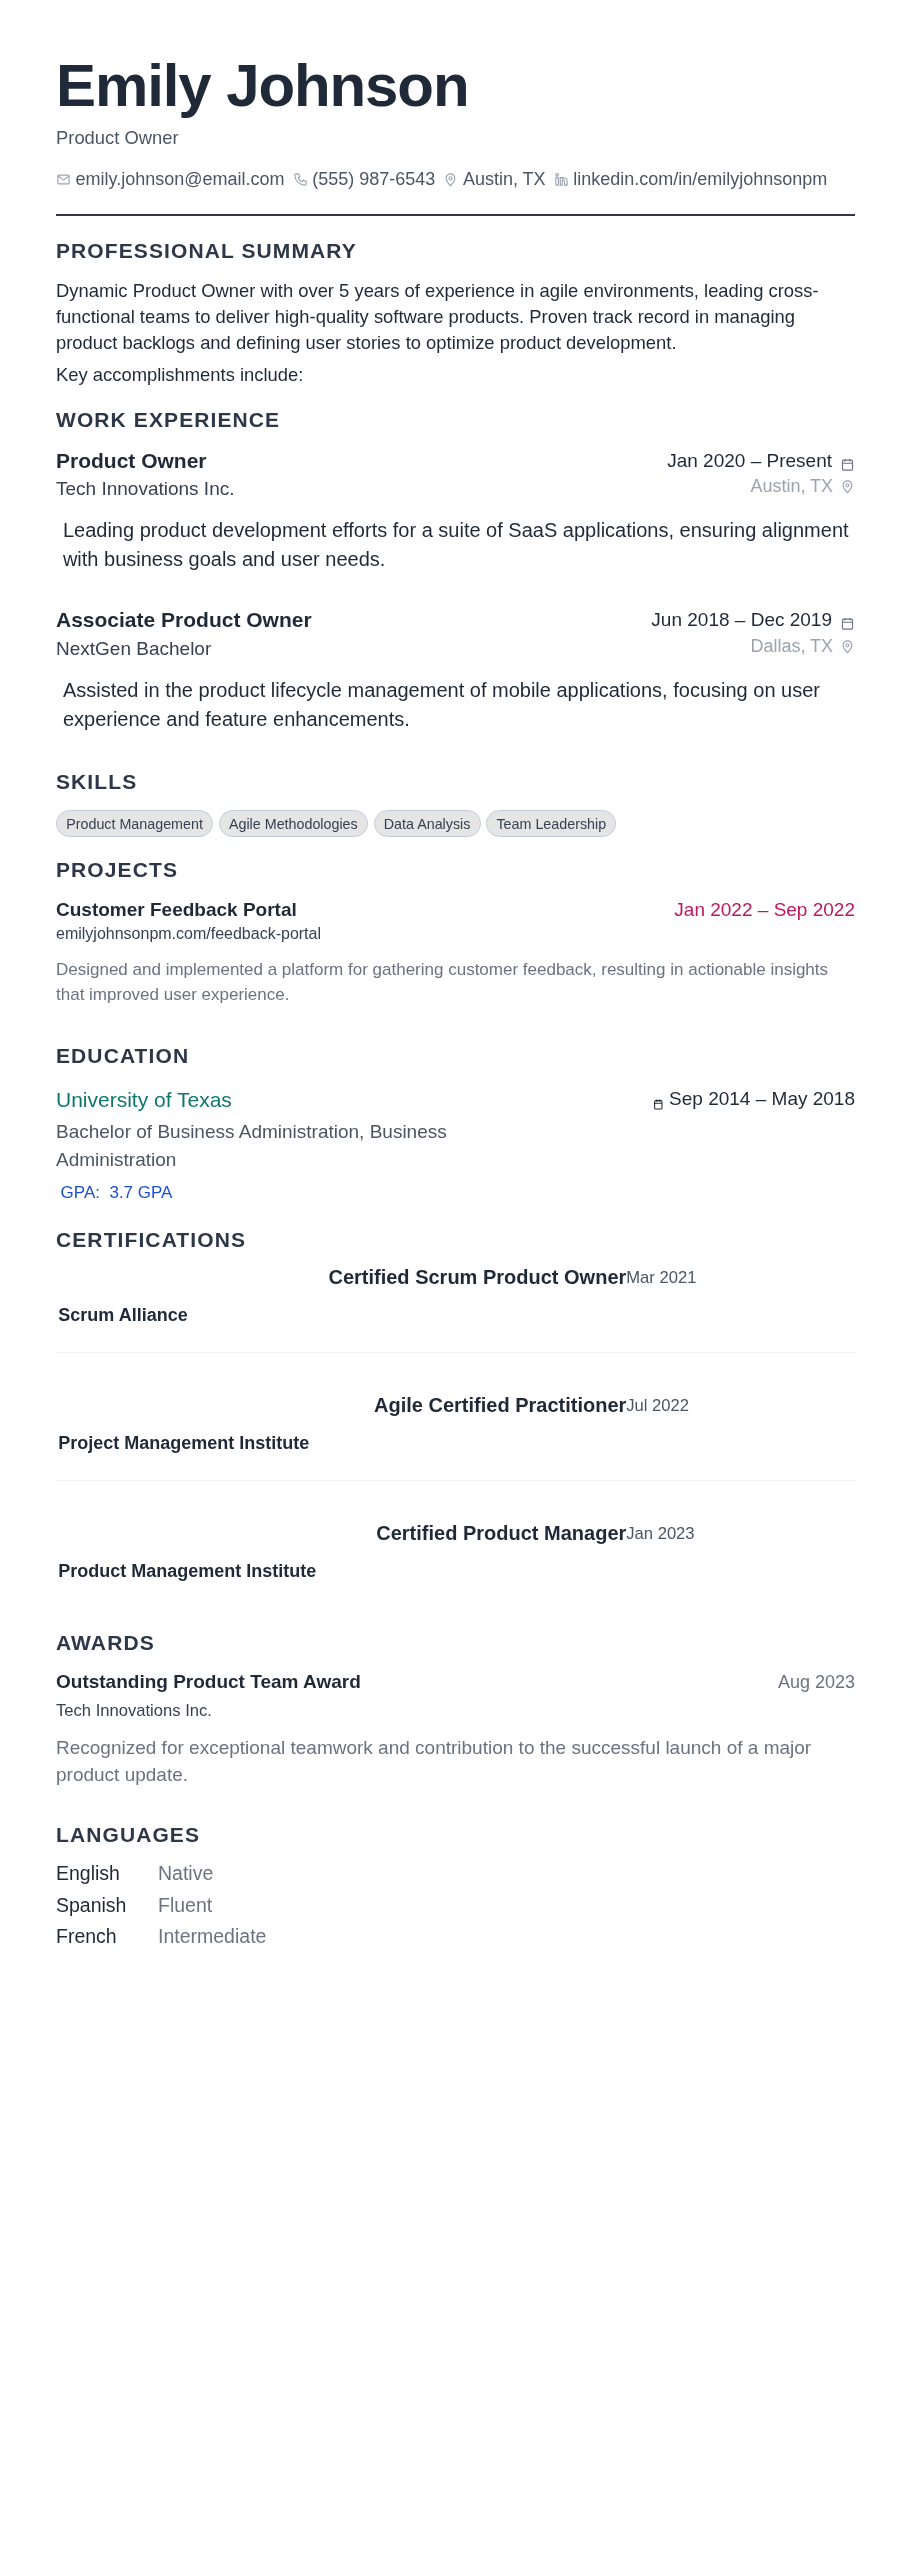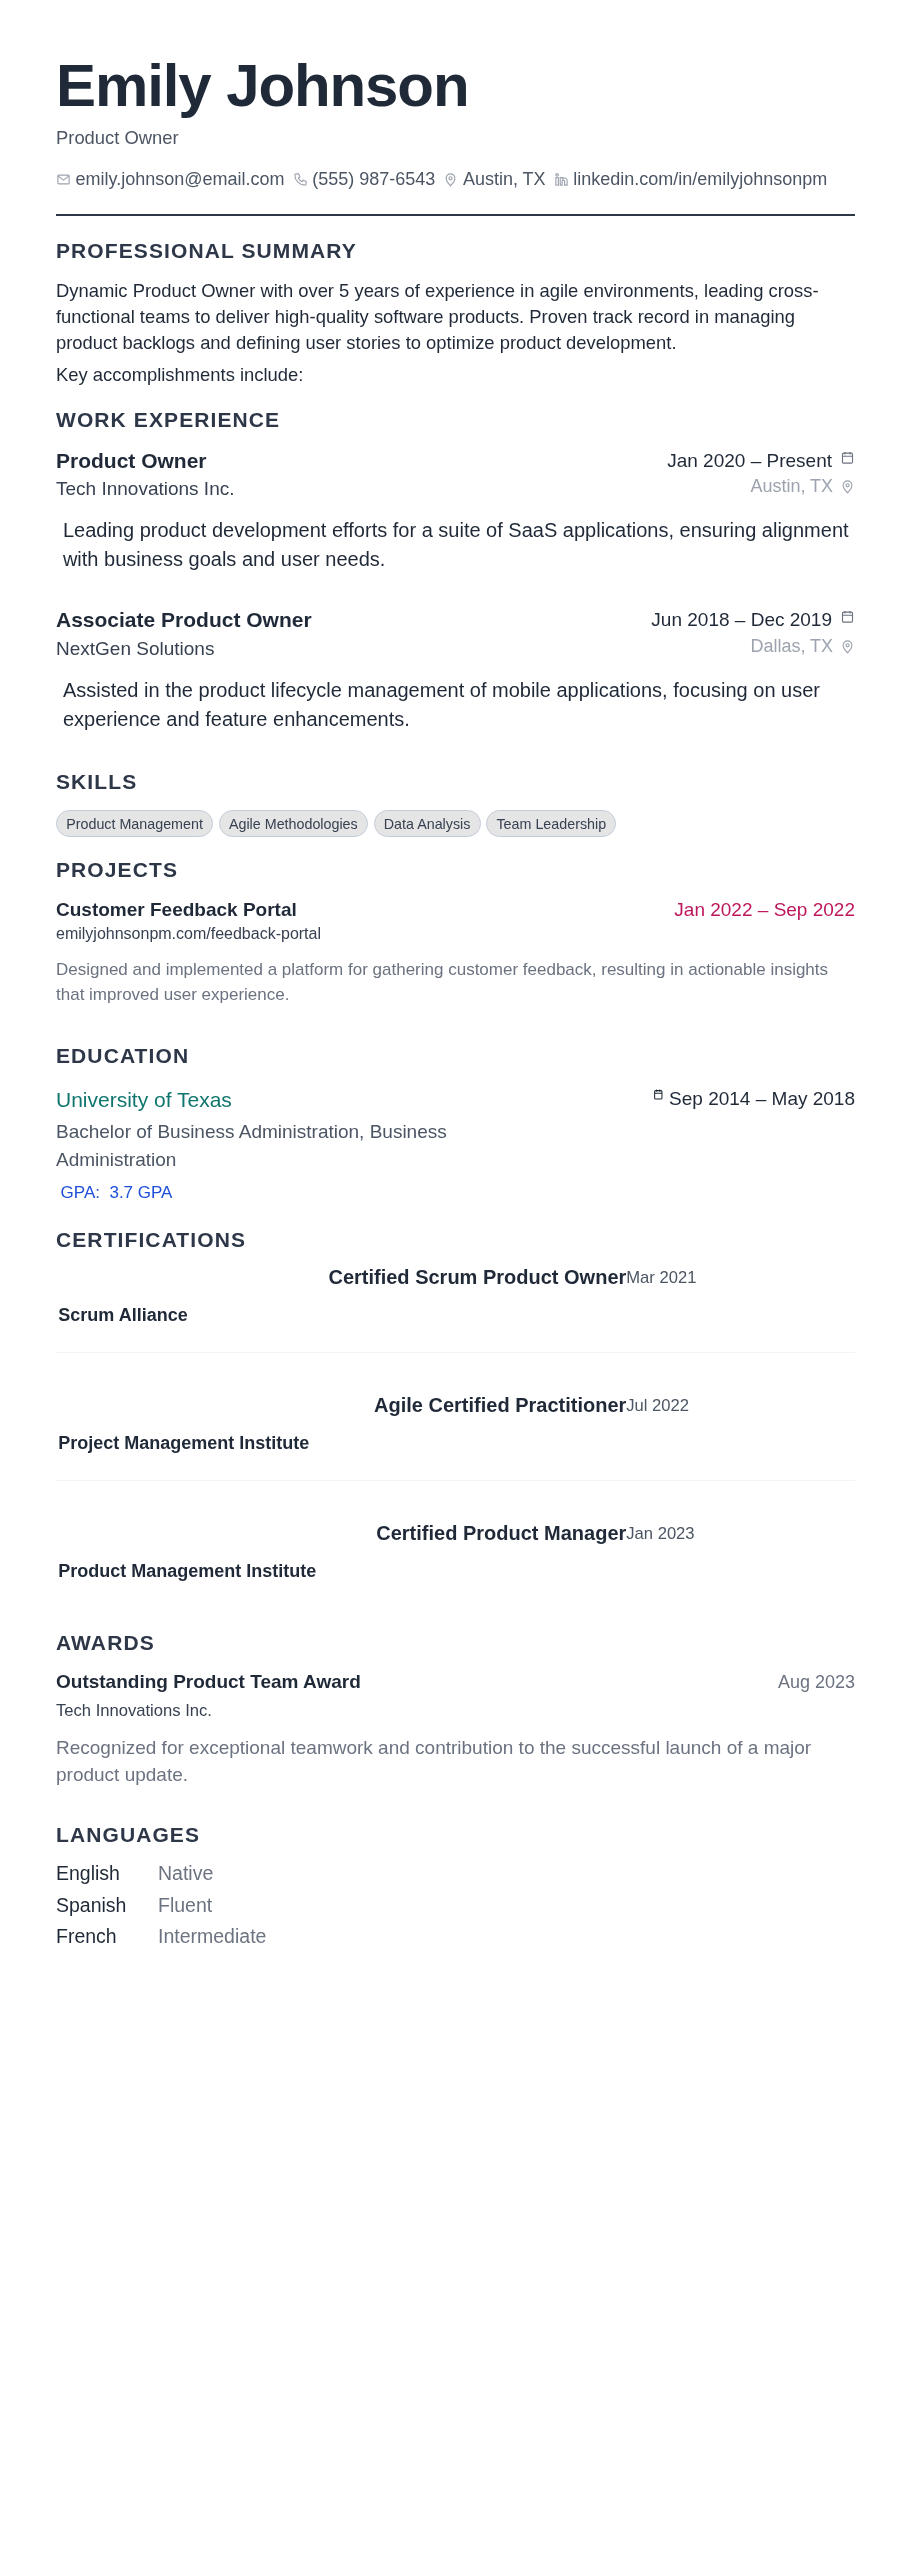--- a/index.html
+++ b/index.html
@@ -21,36 +21,36 @@
 
   .section-title { font-size: 21px; font-weight: 700; letter-spacing: 1.1px; color: #2d3748; text-transform: uppercase; }
   .sec { margin-top: 22px; }
 
   .summary { font-size: 18.4px; line-height: 1.4; color: #1f2937; margin-top: 15px; }
   .summary-extra { font-size: 18.4px; color: #1f2937; margin-top: 8px; }
 
   .job { margin-top: 17px; }
   .row { display: flex; justify-content: space-between; align-items: center; }
   .job-title { font-size: 21px; font-weight: 700; color: #1f2937; }
-  .job-dates { font-size: 19px; color: #1f2937; display: flex; align-items: flex-start; gap: 8px; }
+  .job-dates { font-size: 19px; color: #1f2937; display: flex; align-items: flex-end; gap: 8px; }
   .job-company { font-size: 19px; color: #374151; margin-top: 5.7px; }
   .job-loc { font-size: 18px; color: #9ca3af; display: flex; align-items: center; gap: 6.9px; }
   .job-desc { font-size: 20px; line-height: 1.45; color: #1f2937; margin-top: 16px; padding-left: 6.9px; }
   .job + .job { margin-top: 34px; }
 
   .chips { display: flex; gap: 5.7px; margin-top: 16px; }
   .chip { font-size: 14.3px; color: #374151; background: #e5e5e5; border: 1.1px solid #c3cbd9; border-radius: 13.8px; padding: 4.6px 9.2px; }
 
   .proj-title { font-size: 19px; font-weight: 700; color: #1f2937; }
   .proj-dates { font-size: 19px; color: #be185d; }
   .proj-link { font-size: 16px; color: #374151; margin-top: 4.6px; }
   .proj-desc { font-size: 17px; line-height: 1.45; color: #6b7280; margin-top: 15px; }
 
   .edu-school { font-size: 21px; font-weight: 500; color: #0f766e; }
-  .edu-dates { font-size: 19px; color: #1f2937; display: flex; align-items: flex-start; gap: 4.6px; }
+  .edu-dates { font-size: 19px; color: #1f2937; display: flex; align-items: flex-end; gap: 4.6px; }
   .edu-degree { font-size: 19px; color: #4b5563; line-height: 1.45; margin-top: 5.7px; width: 413px; }
   .edu-gpa { font-size: 17px; color: #1d4ed8; margin-top: 10.3px; padding-left: 4.6px; }
 
   .cert { padding: 13.8px 2.3px 26px 2.3px; display: grid; grid-template-columns: 568px 1fr; }
   .cert + .cert { border-top: 1.1px solid #f1f3f5; padding-top: 41px; }
   .cert-name { font-size: 20px; font-weight: 700; color: #1f2937; text-align: right; }
   .cert-issuer { font-size: 18px; font-weight: 700; color: #1f2937; margin-top: 16px; }
   .cert-date { font-size: 16.6px; color: #4b5563; padding-top: 2.3px; }
 
   .award-title { font-size: 19px; font-weight: 700; color: #1f2937; }
@@ -156,21 +156,21 @@
           <span>Jun 2018 – Dec 2019</span>
           <span class="icon" style="color:#6b7280">
             <svg viewBox="0 0 24 24" fill="none" stroke="currentColor" stroke-width="1.8">
                 <rect x="4" y="5" width="16" height="16" rx="2"></rect>
                 <path d="M4 10h16M8 3v4M16 3v4"></path>
               </svg>
           </span>
         </span>
       </div>
       <div class="row">
-        <span class="job-company">NextGen Solutions</span>
+        <span class="job-company">NextGen Bachelor</span>
         <span class="job-loc">
           <span>Dallas, TX</span>
           <span class="icon">
             <svg viewBox="0 0 24 24" fill="none" stroke="currentColor" stroke-width="1.8">
                 <path d="M12 22s7-7 7-12a7 7 0 0 0-14 0c0 5 7 12 7 12z"></path>
                 <circle cx="12" cy="10" r="2.5"></circle>
               </svg>
           </span>
         </span>
       </div>

